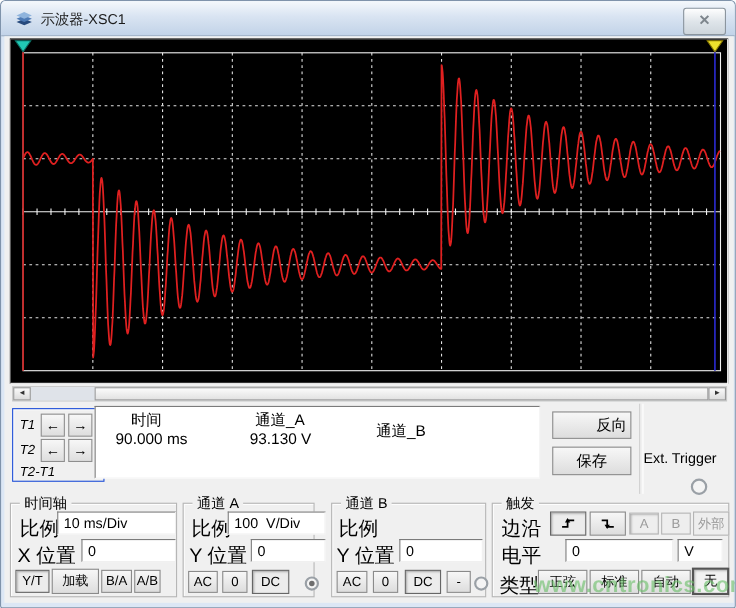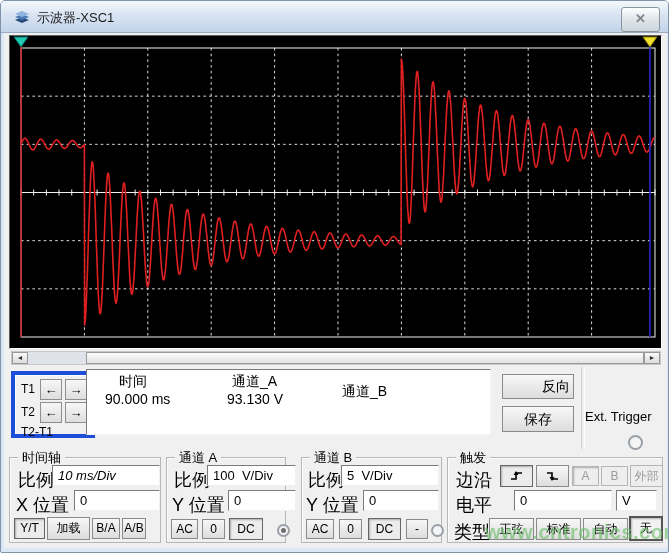--- a/index.html
+++ b/index.html
@@ -20,21 +20,21 @@
   #scope-svg{position:absolute;left:0;top:0;}
   
   .sbar{position:absolute;left:10px;top:350px;width:650px;height:14px;background:#eef0f2;border:1px solid #c7c7c7;box-sizing:border-box;}
   .sb-btn{position:absolute;top:0;width:16px;height:12px;background:linear-gradient(#fafafa,#dcdcdc);
     border:1px solid #989898;box-sizing:border-box;font-size:7px;line-height:10px;text-align:center;color:#333;}
   .sb-used{position:absolute;left:16px;top:0;width:58px;height:12px;background:#dfe3e9;}
   .sb-thumb{position:absolute;left:74px;top:0;width:558px;height:12px;background:linear-gradient(#fbfbfb,#e2e2e2);
     border:1px solid #9a9a9a;box-sizing:border-box;}
   
   #cursor-panel{position:absolute;left:10px;top:370px;width:84px;height:67px;background:#f0f0f0;
-    border:4px solid #1d4ed8;box-shadow:1px 1px 0 #fff inset;box-sizing:border-box;}
+    border:1px solid #1d4ed8;box-shadow:1px 1px 0 #fff inset;box-sizing:border-box;font-style:italic;}
   .cp-lbl{position:absolute;left:6px;font-size:12px;color:#000;}
   .cp-btn{position:absolute;width:22px;height:21px;background:linear-gradient(#f7f7f7,#dedede);
     border:1px solid #8e8e8e;box-sizing:border-box;text-align:center;line-height:19px;font-size:13px;font-weight:bold;color:#000;}
   
   #readout{position:absolute;left:85px;top:368px;width:405px;height:66px;background:#fff;
     border:1px solid;border-color:#7b7b7b #f5f5f5 #f5f5f5 #7b7b7b;box-sizing:border-box;}
   .ro-h{position:absolute;top:3px;font-size:14px;color:#000;}
   .ro-v{position:absolute;top:21px;font-size:14px;color:#000;}
   .btn{background:linear-gradient(#f7f7f7,#dddddd);border:1px solid #8a8a8a;box-sizing:border-box;
     text-align:center;color:#000;cursor:default;}
@@ -183,21 +183,21 @@
 
   <div id="btn-reverse" class="btn">反向</div>
   <div id="btn-save" class="btn">保存</div>
   <div id="divider-v"></div>
   <span id="ext-trigger-label">Ext. Trigger</span>
   <div id="ext-circle" class="radio"></div>
 
   <div class="group" style="left:8px;width:152px;">
     <span class="group-title">时间轴</span>
     <span class="lbl" style="left:8px;top:10px;">比例</span>
-    <div class="tinput" style="left:42px;top:7px;width:108px;height:21px;font-style:italic;">10 ms/Div</div>
+    <div class="tinput" style="left:42px;top:7px;width:108px;height:21px;">10 ms/Div</div>
     <span class="lbl" style="left:6px;top:35px;">X 位置</span>
     <div class="tinput" style="left:64px;top:32px;width:86px;height:21px;">0</div>
     <div class="btn sm pressed" style="left:4px;top:60px;width:31px;height:21px;">Y/T</div>
     <div class="btn sm" style="left:37px;top:59px;width:43px;height:23px;line-height:21px;">加载</div>
     <div class="btn sm" style="left:82px;top:60px;width:28px;height:21px;">B/A</div>
     <div class="btn sm" style="left:112px;top:60px;width:24px;height:21px;">A/B</div>
   </div>
 
   <div class="group" style="left:165px;width:120px;">
     <span class="group-title">通道 A</span>
@@ -207,21 +207,20 @@
     <div class="tinput" style="left:61px;top:32px;width:68px;height:21px;">0</div>
     <div class="btn sm" style="left:4px;top:61px;width:27px;height:20px;">AC</div>
     <div class="btn sm" style="left:35px;top:61px;width:23px;height:20px;">0</div>
     <div class="btn sm pressed" style="left:62px;top:60px;width:34px;height:22px;line-height:20px;">DC</div>
     <div class="radio sel" style="left:110px;top:66px;width:13px;height:13px;"></div>
   </div>
 
   <div class="group" style="left:300px;width:141px;">
     <span class="group-title">通道 B</span>
     <span class="lbl" style="left:6px;top:10px;">比例</span>
-    <div class="tinput" style="left:39px;top:7px;width:98px;height:21px;">5  V/Div</div>
     <span class="lbl" style="left:4px;top:35px;">Y 位置</span>
     <div class="tinput" style="left:61px;top:32px;width:76px;height:21px;">0</div>
     <div class="btn sm" style="left:4px;top:61px;width:28px;height:20px;">AC</div>
     <div class="btn sm" style="left:37px;top:61px;width:23px;height:20px;">0</div>
     <div class="btn sm pressed" style="left:66px;top:60px;width:33px;height:22px;line-height:20px;">DC</div>
     <div class="btn sm" style="left:104px;top:61px;width:22px;height:20px;">-</div>
     <div class="radio" style="left:129px;top:66px;width:13px;height:13px;"></div>
   </div>
 
   <div class="group" style="left:446px;width:216px;">

